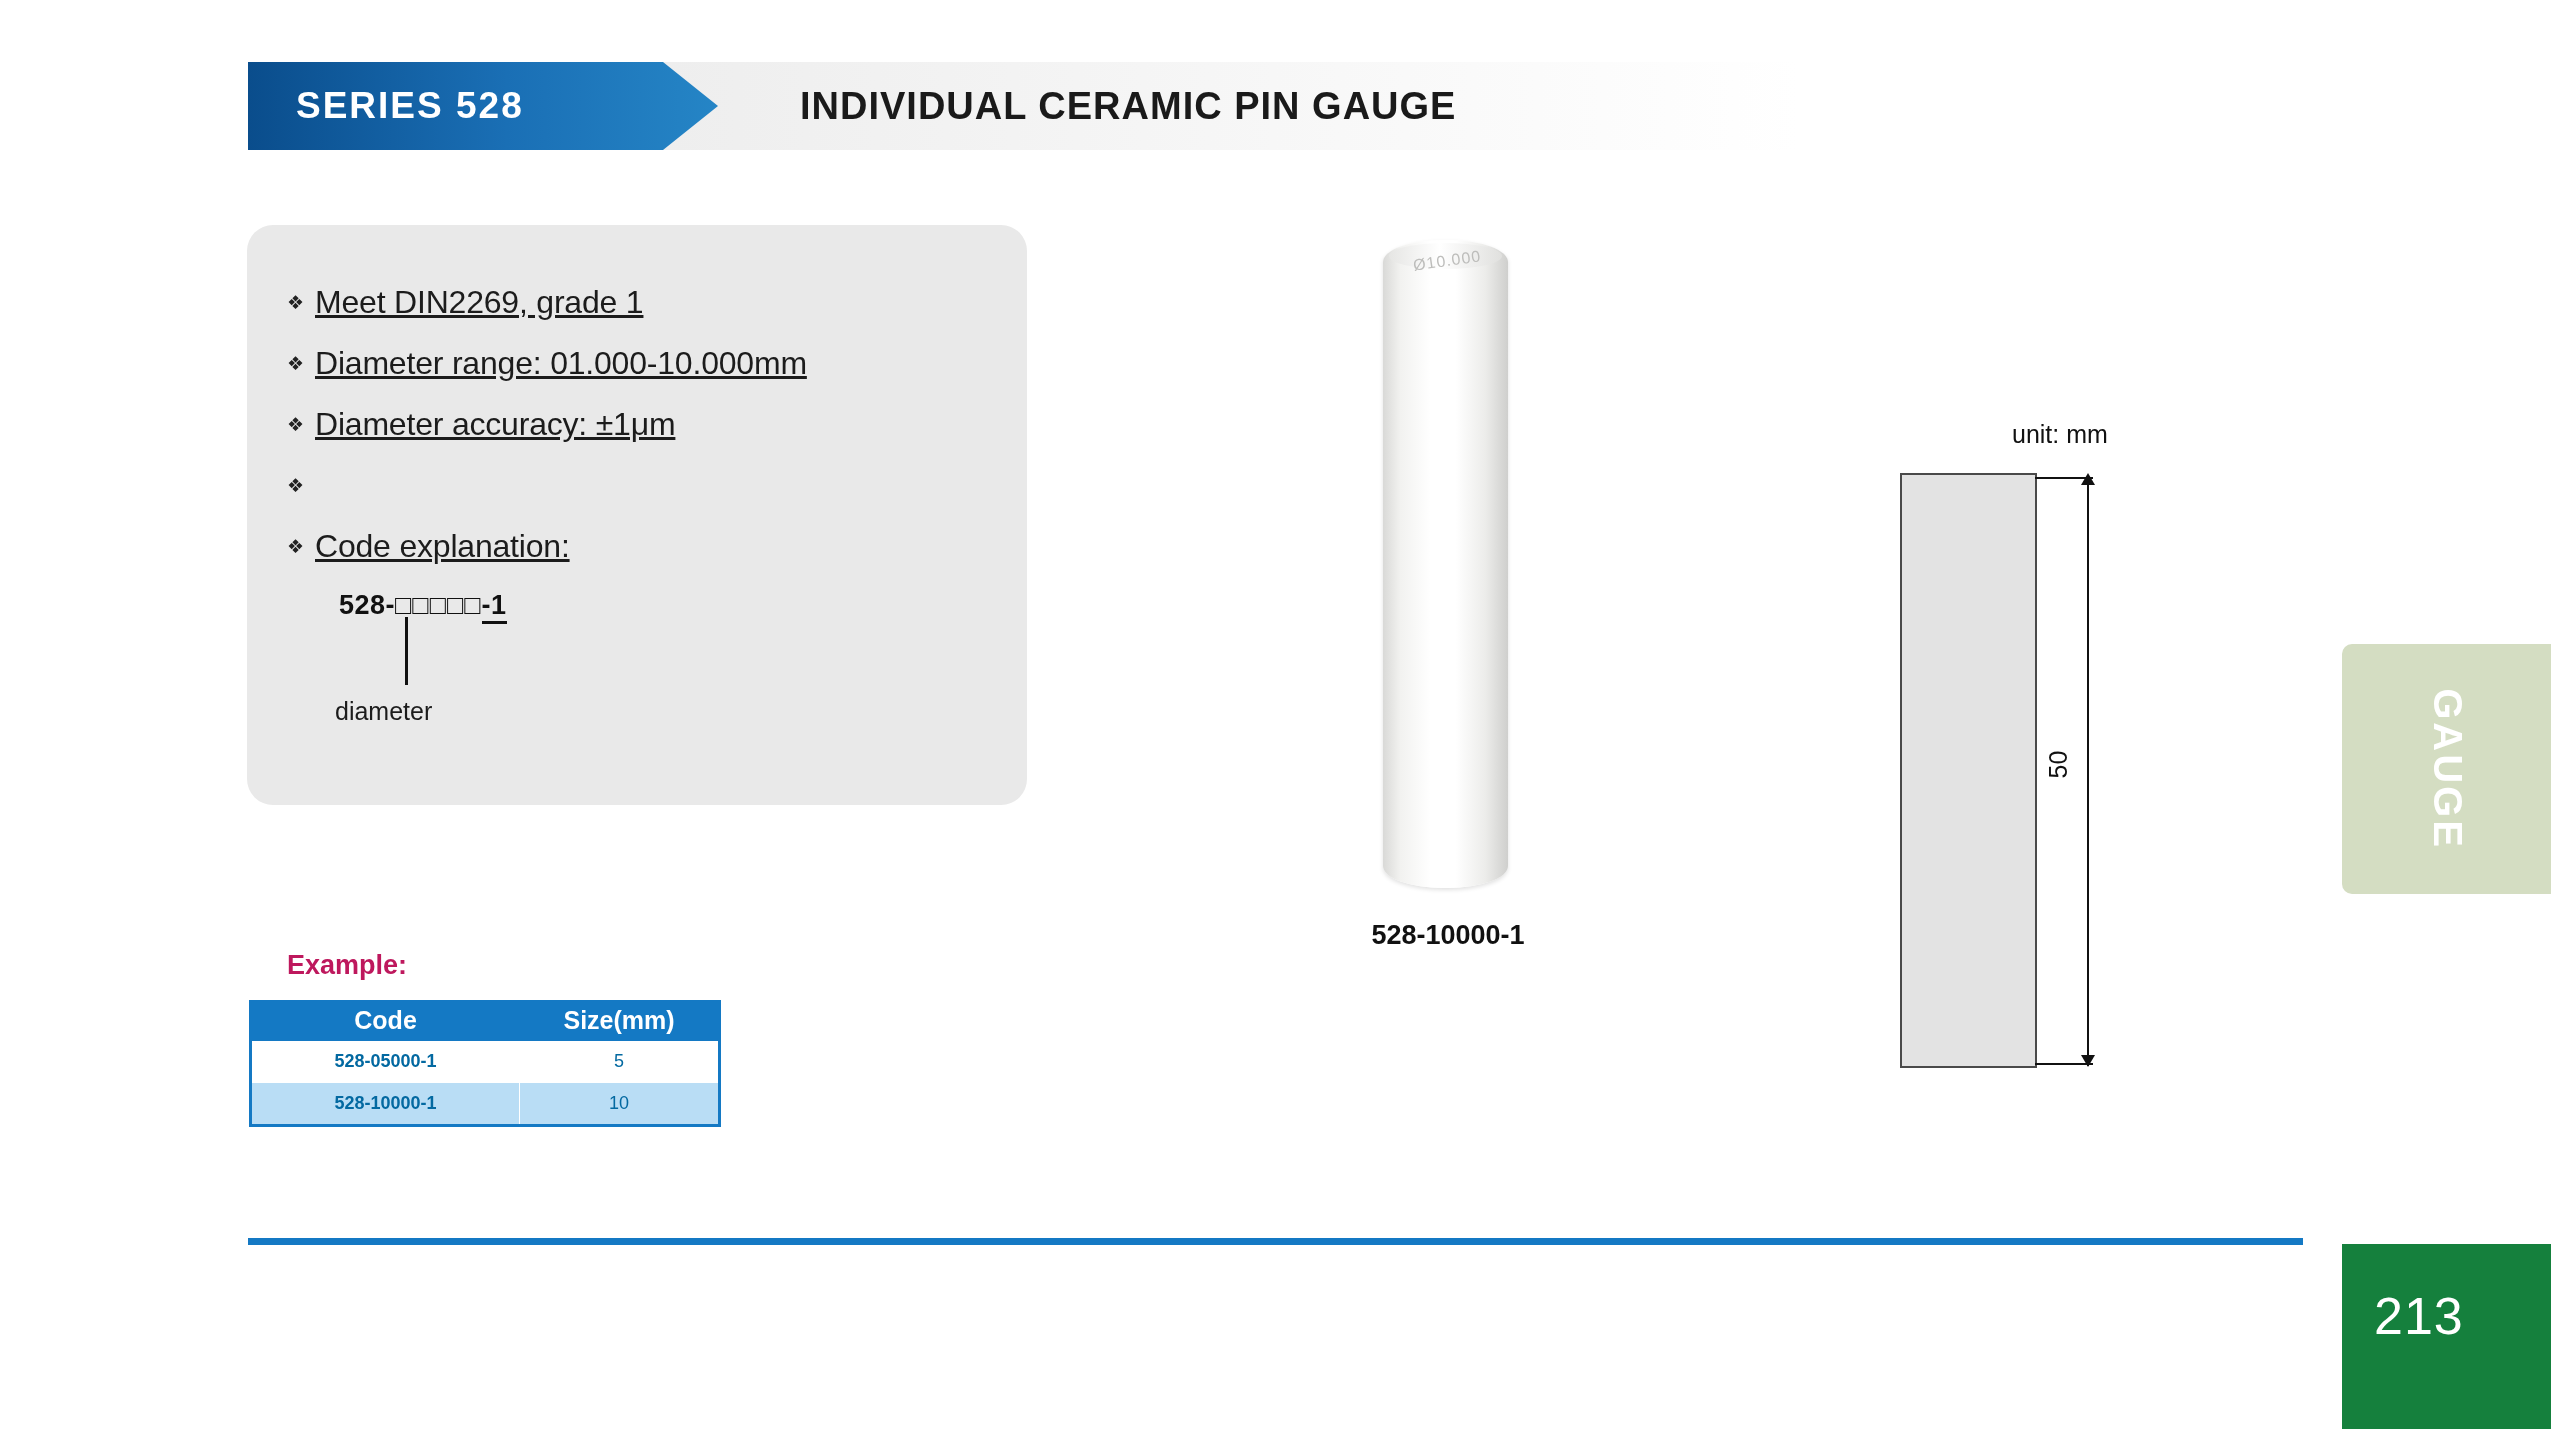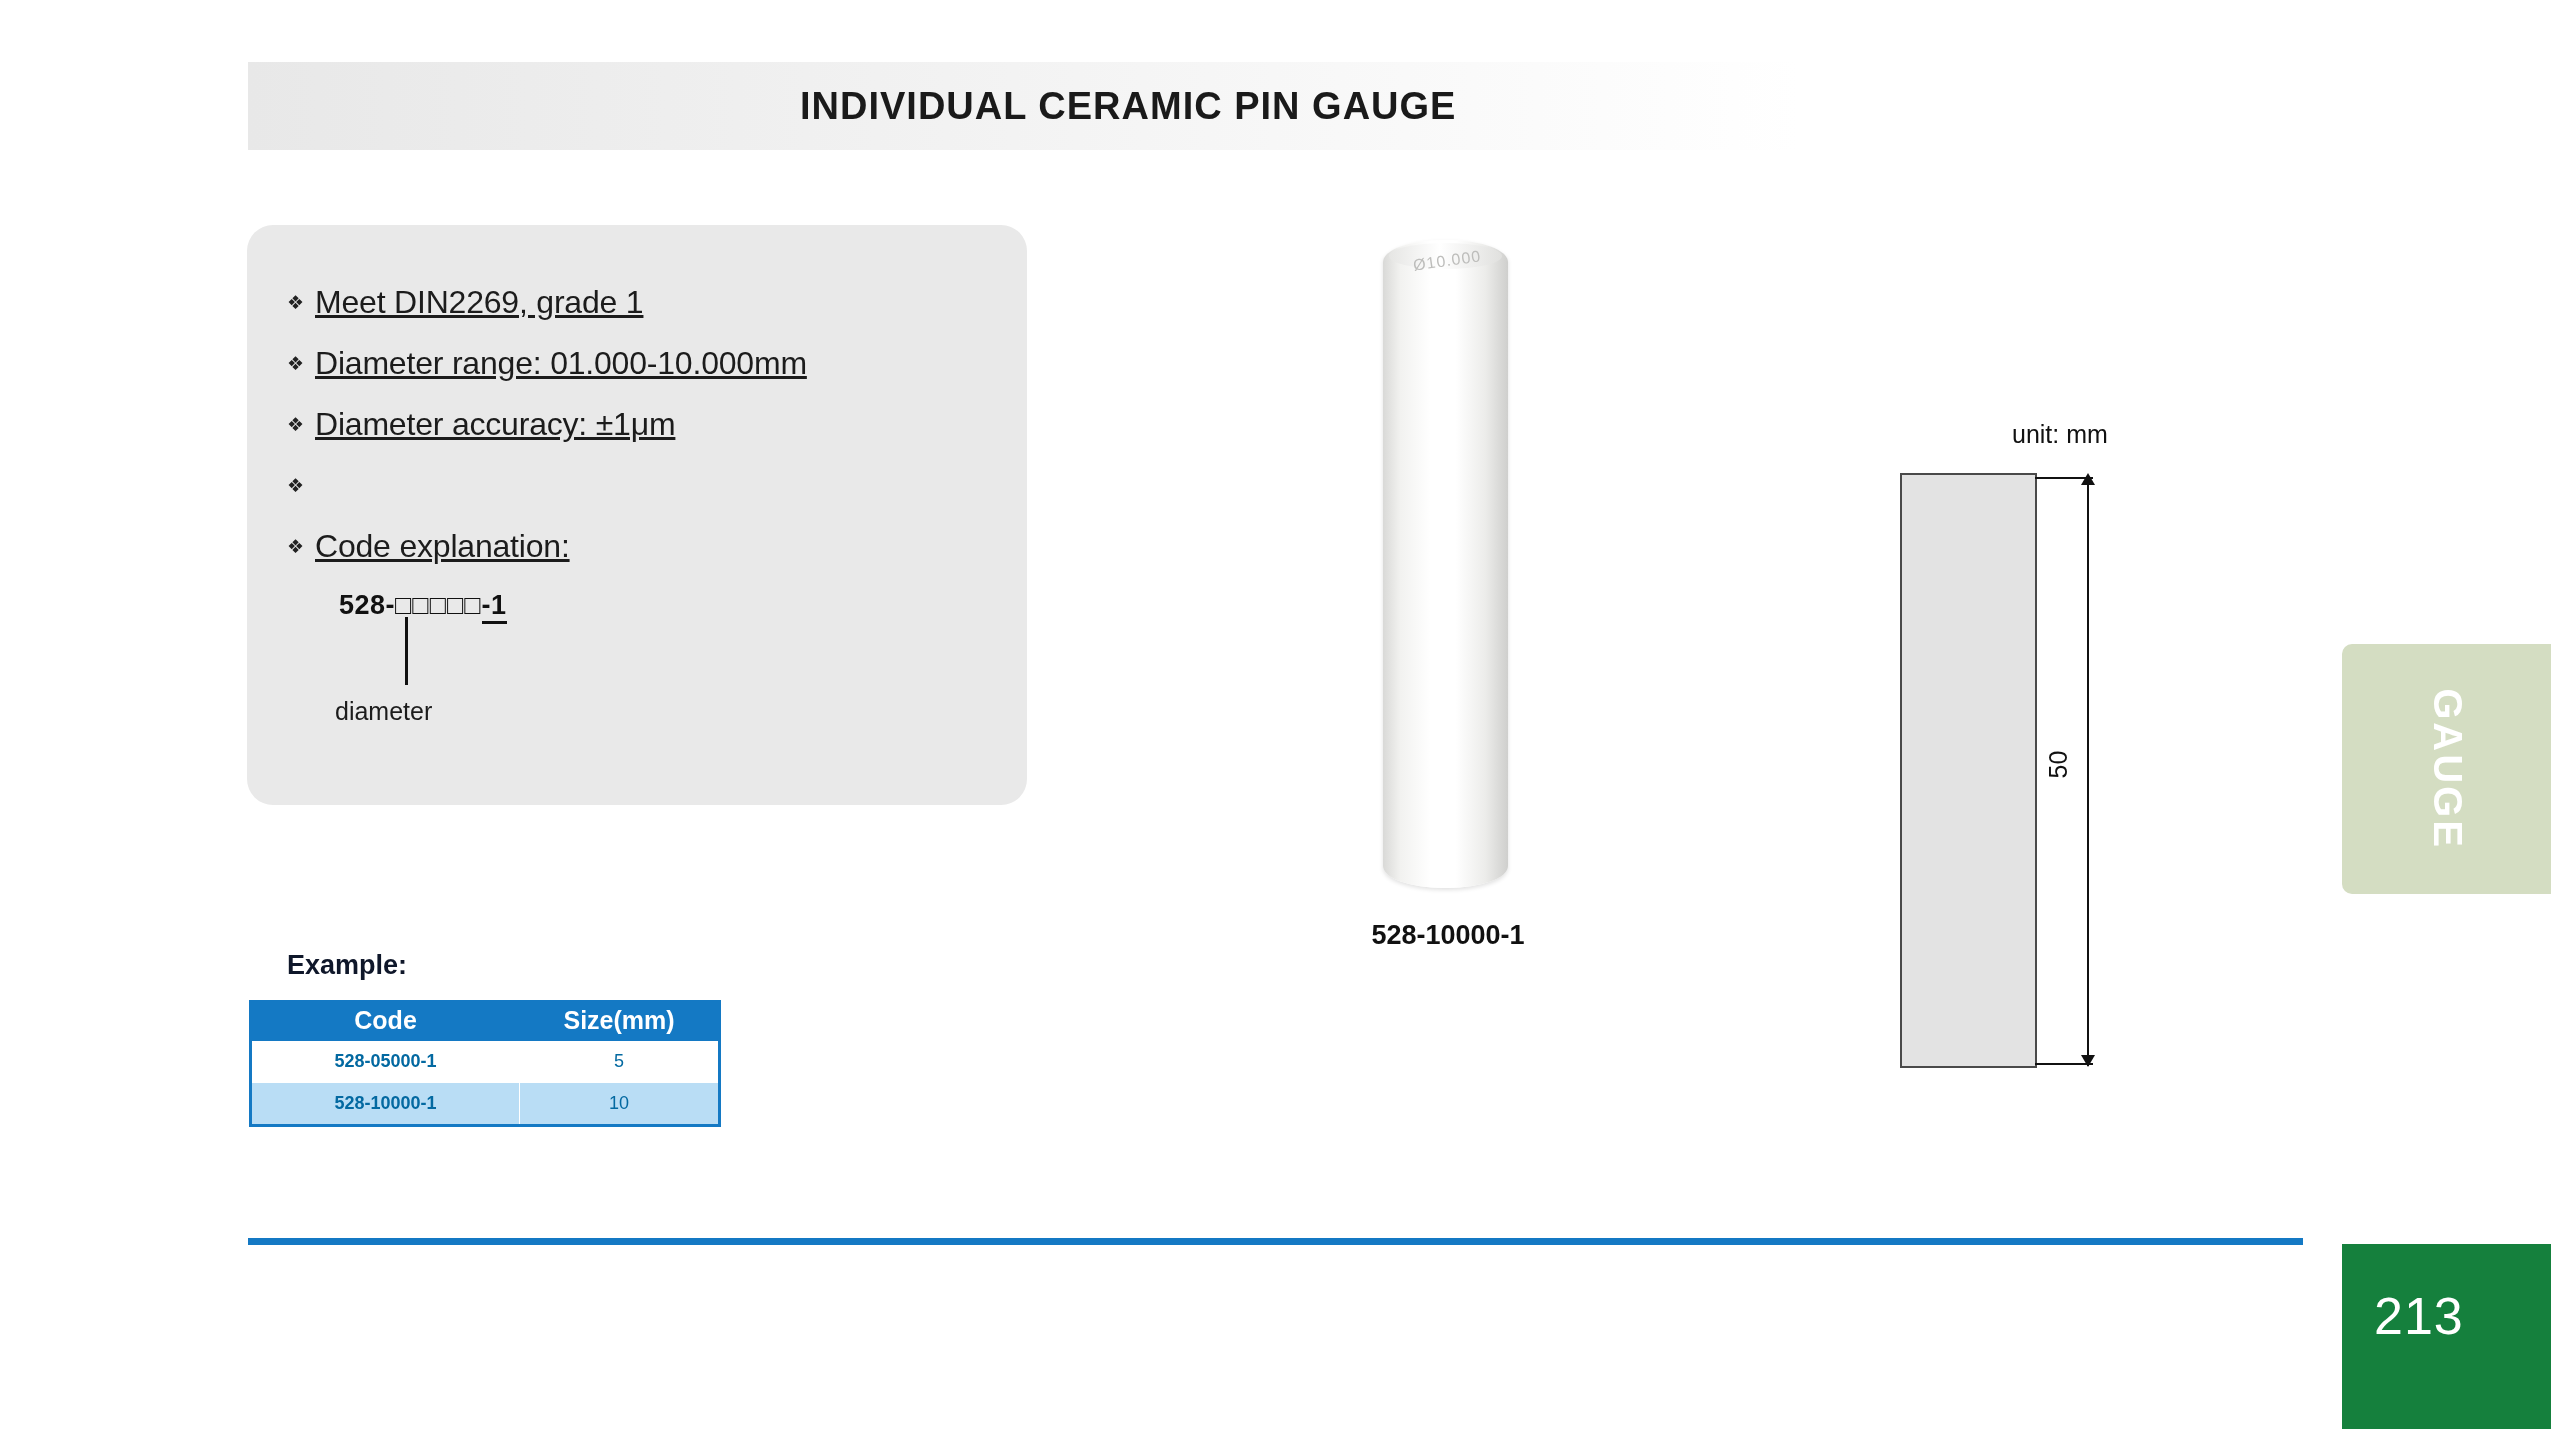--- a/index.html
+++ b/index.html
@@ -137,21 +137,21 @@
     color: #1c1c1c;
   }
 
   
   .example-title {
     position: absolute;
     left: 287px;
     top: 950px;
     font-size: 27px;
     font-weight: bold;
-    color: #0f172a;
+    color: #be185d;
   }
   .example-table {
     position: absolute;
     left: 249px;
     top: 1000px;
     border-collapse: collapse;
     width: 472px;
   }
   .example-table th {
     background: #1479c4;
@@ -350,20 +350,23 @@
     color: #ffffff;
     font-size: 52px;
     letter-spacing: 1px;
   }
 </style>
 </head>
 <body>
 
 <div class="header">
   <div class="header-bg"></div>
+  <div class="series-tag">
+    <span class="series-tag-text">SERIES 528</span>
+  </div>
   <div class="header-title">INDIVIDUAL CERAMIC PIN GAUGE</div>
 </div>
 
 <div class="feature-panel">
   <div class="feature-list">
 
     <div class="feature-item">
       <span class="bullet">❖</span>
       <span class="feature-text">Meet DIN2269, grade 1</span>
     </div>

